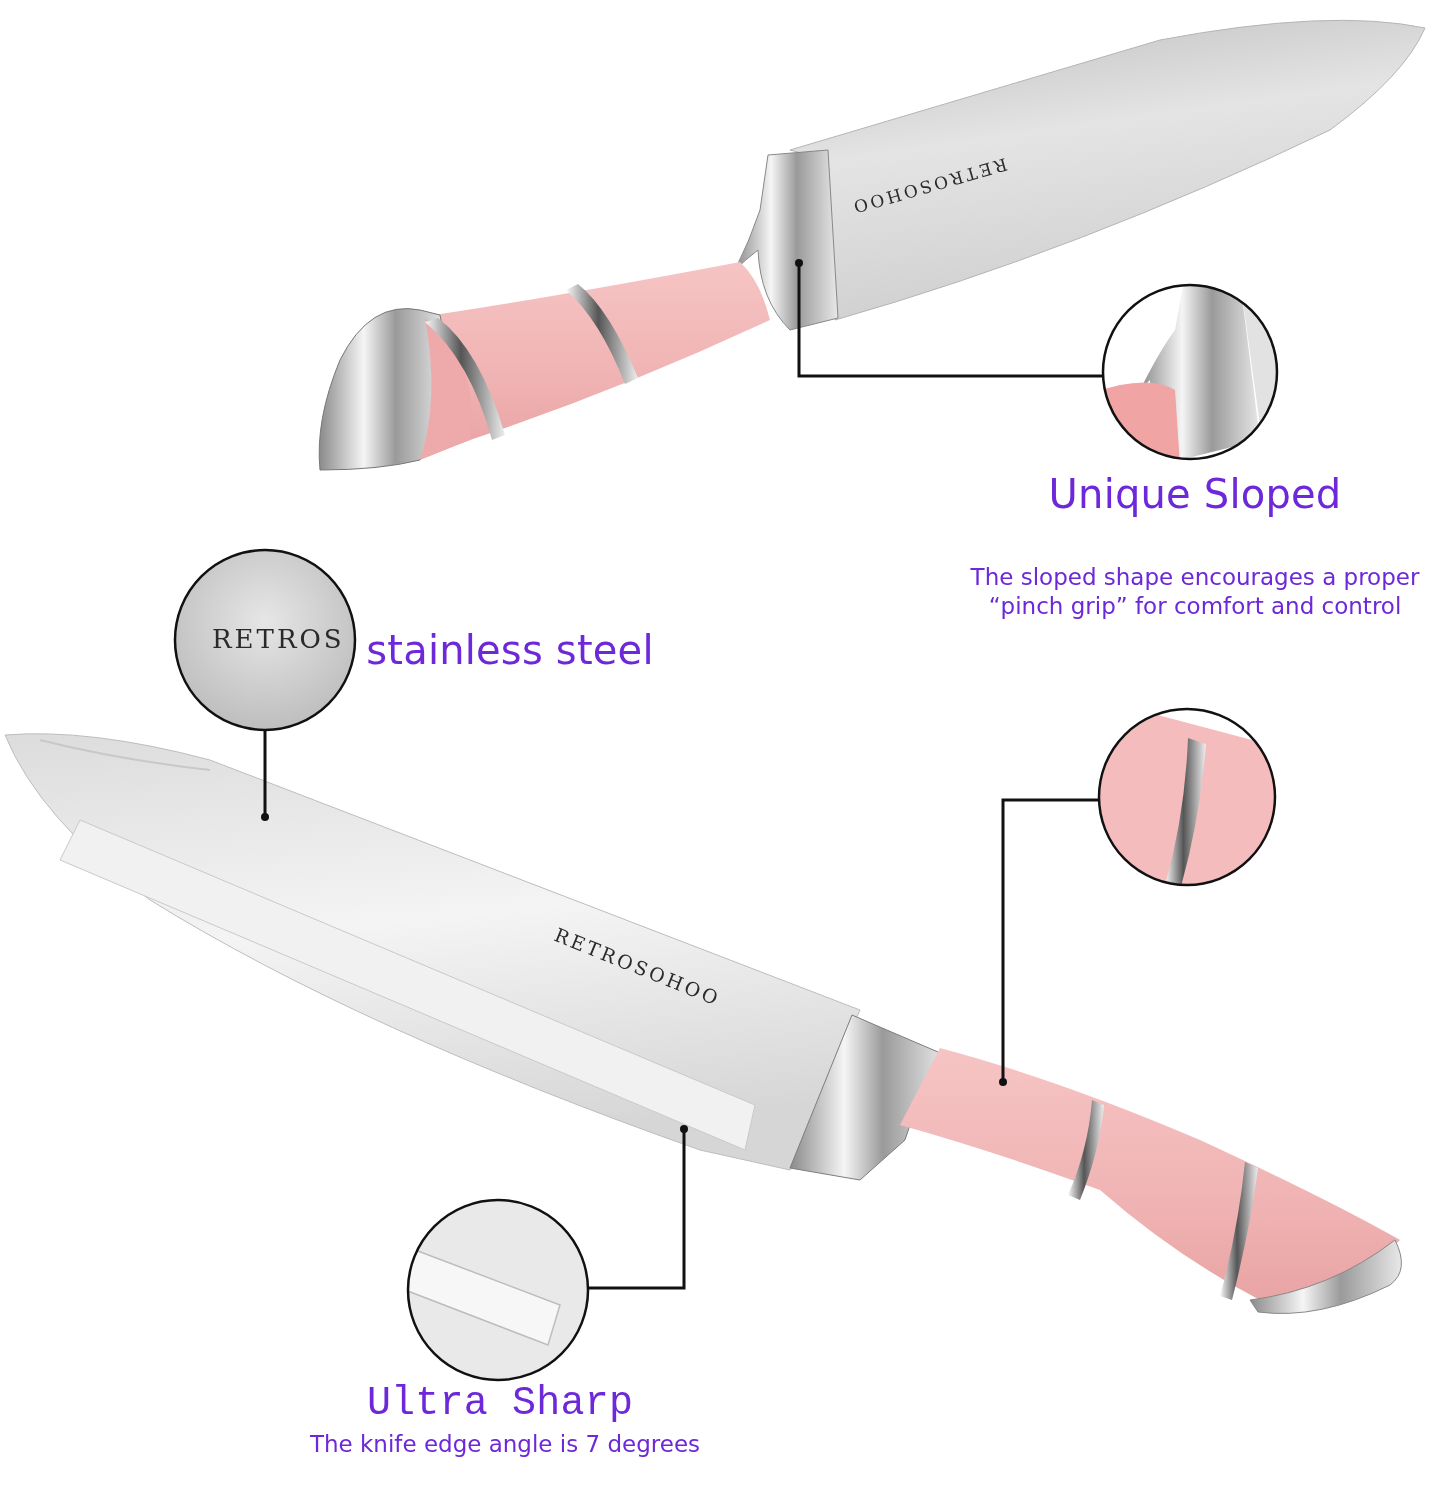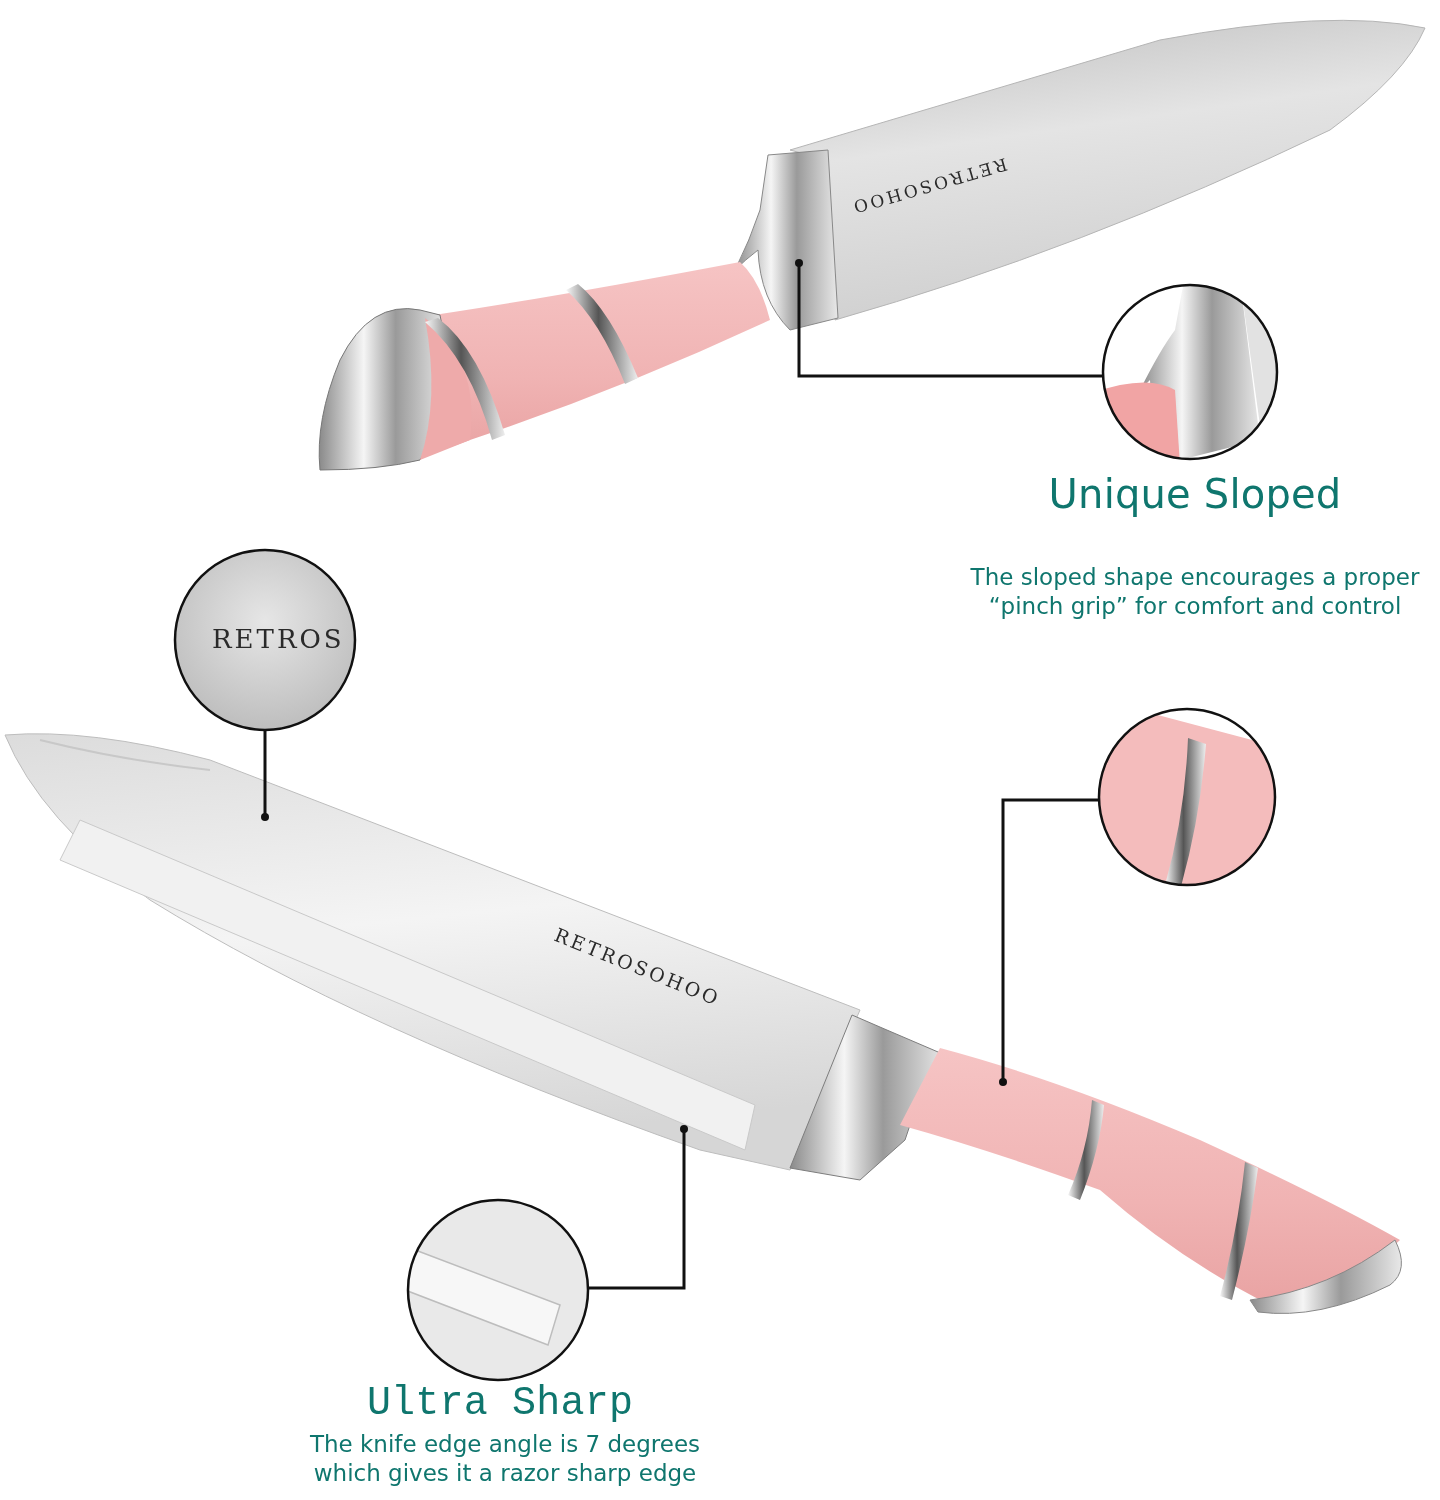--- a/index.html
+++ b/index.html
@@ -1,18 +1,18 @@
 <!DOCTYPE html>
 <html><head>
 <meta charset="utf-8">
 <style>
   html, body { margin:0; padding:0; background:#ffffff; }
   body { width:1440px; height:1500px; position:relative; overflow:hidden; font-family:"DejaVu Sans", sans-serif; color:#111; }
   #art { position:absolute; left:0; top:0; width:1440px; height:1500px; }
-  .txt { position:absolute; text-align:center; color:#0f766e; }
+  .txt { position:absolute; text-align:center; color:#6d28d9; }
   .title { font-size:40px; line-height:48px; letter-spacing:0.2px; }
   .desc { font-size:23px; line-height:29px; }
   .brand { font-family:"DejaVu Serif", serif; fill:#2a2a2a; letter-spacing:3px; }
 </style>
 </head>
 <body>
 
 <svg id="art" viewBox="0 0 1440 1500" xmlns="http://www.w3.org/2000/svg">
   <defs>
     <linearGradient id="bladeTop" x1="0" y1="0" x2="0.3" y2="1">
@@ -140,21 +140,21 @@
 
 <div class="txt title" style="left:1000px; top:470px; width:390px;">
   <div>Unique Sloped</div>
 </div>
 <div class="txt desc" style="left:940px; top:563px; width:510px;">
   <div>The sloped shape encourages a proper</div>
   <div>“pinch grip” for comfort and control</div>
 </div>
 
 <div class="txt title" style="left:360px; top:622px; width:300px; line-height:56px;">
+  <div>stainless steel</div>
 </div>
 
 <div class="txt title" style="left:330px; top:1380px; width:340px;font-family:Liberation Mono, monospace;">
   <div>Ultra Sharp</div>
 </div>
 <div class="txt desc" style="left:260px; top:1430px; width:490px;">
   <div>The knife edge angle is 7 degrees</div>
-  <div>which gives it a razor sharp edge</div>
 </div>
 
 </body></html>

